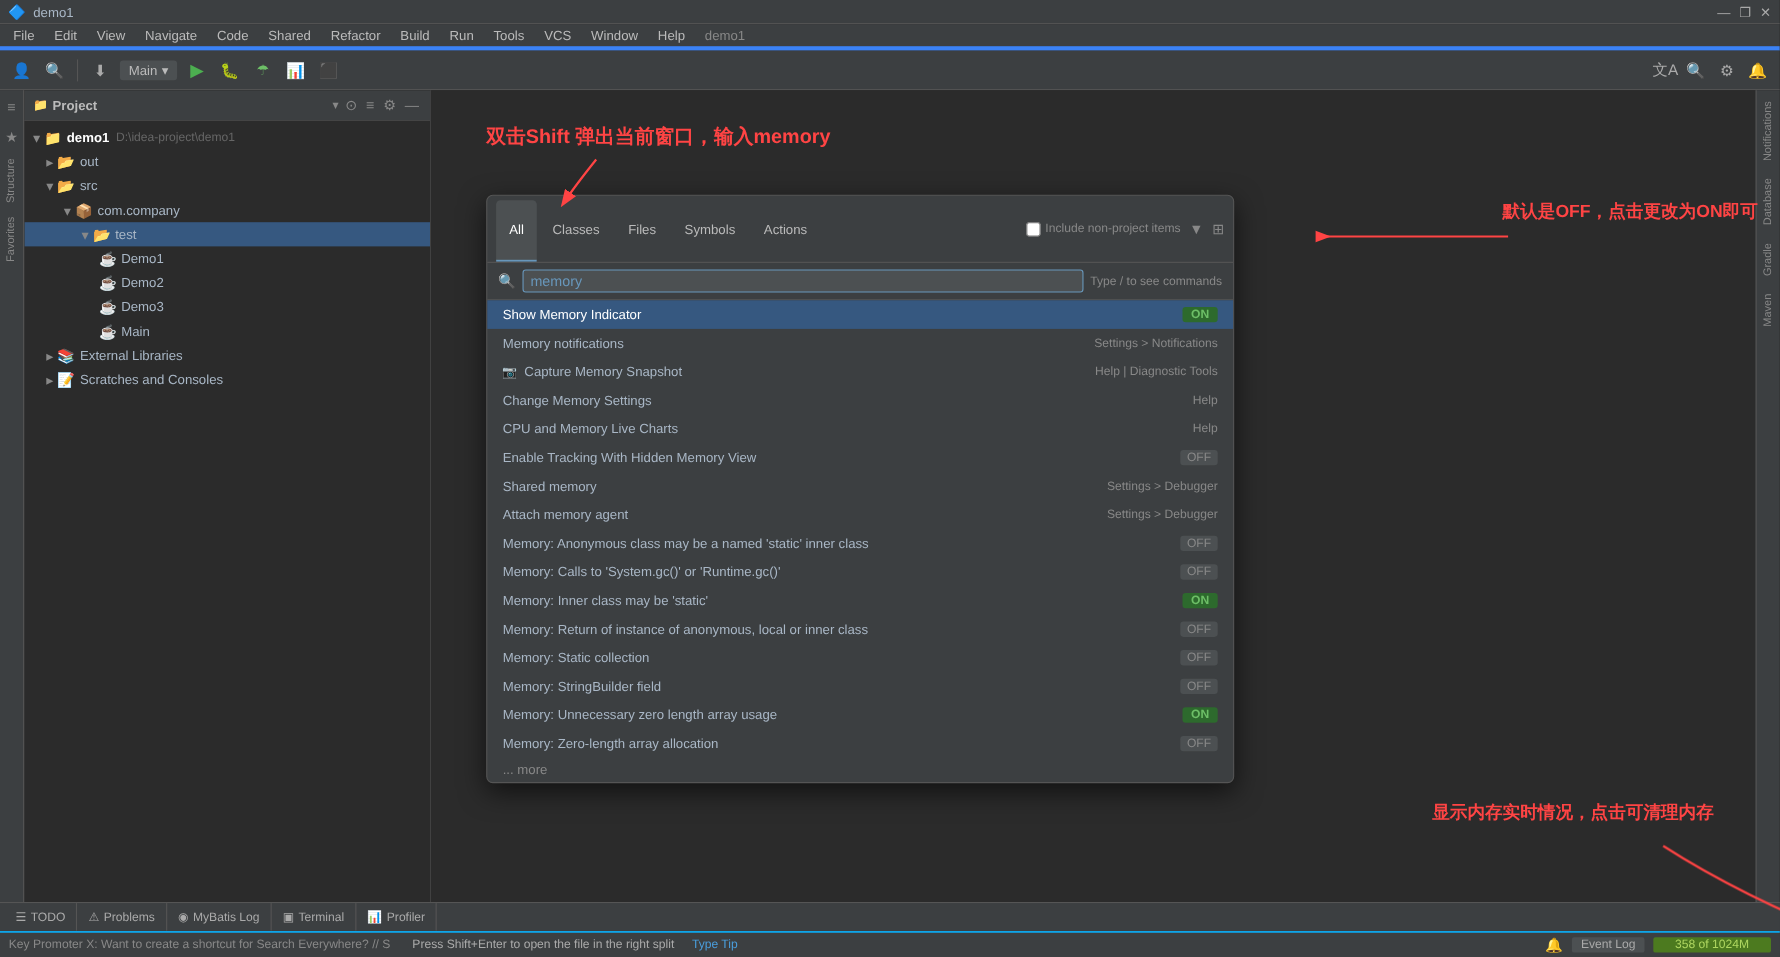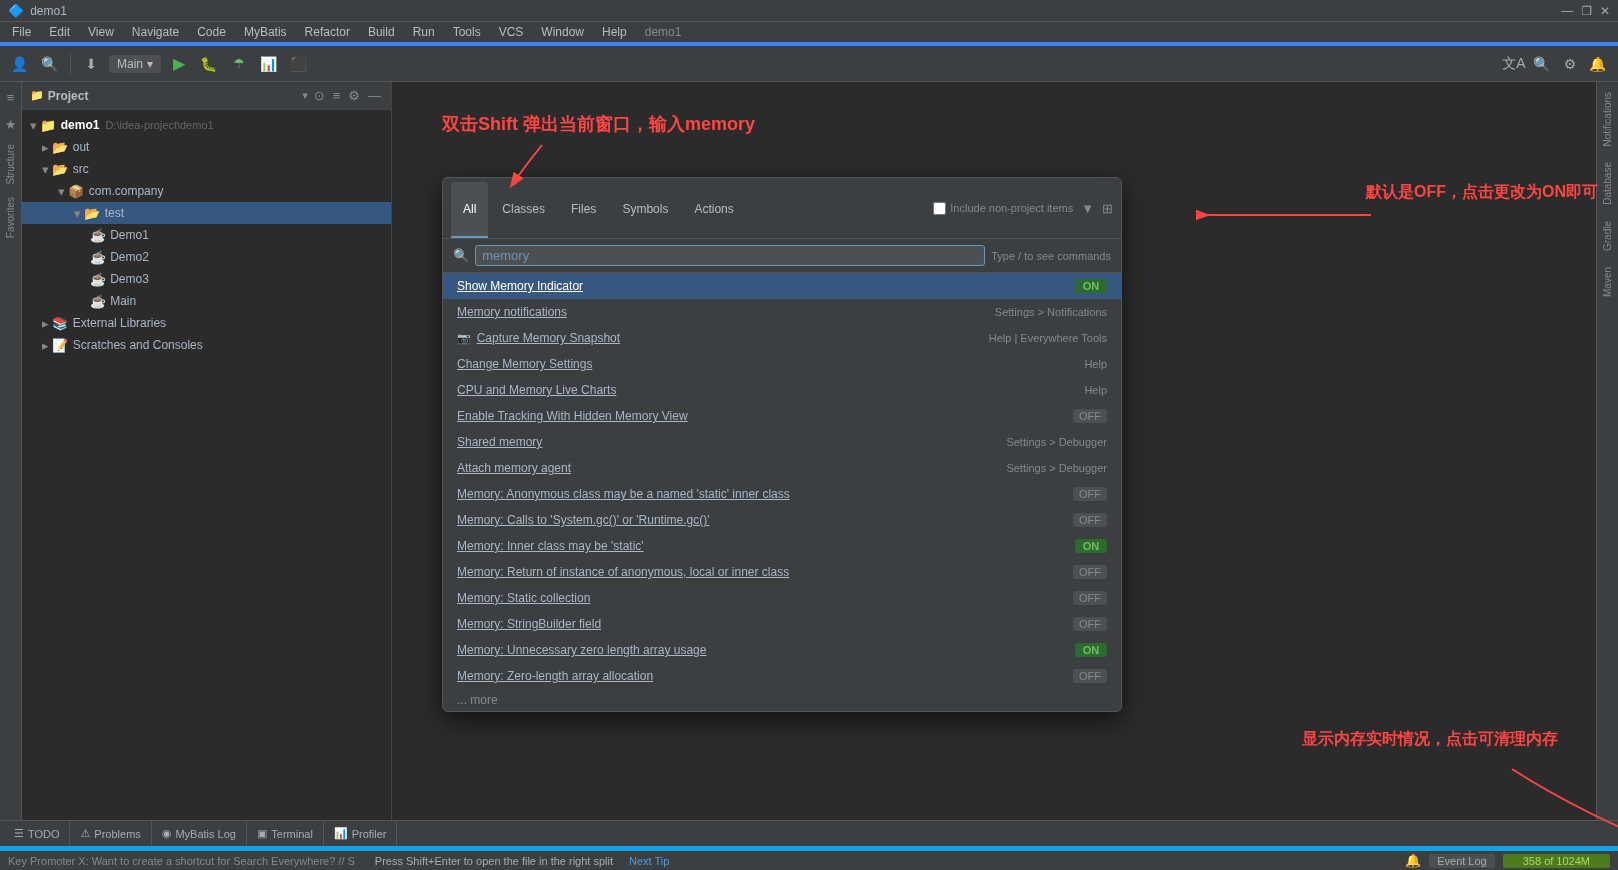--- a/index.html
+++ b/index.html
@@ -205,21 +205,21 @@
     .result-item {
       display: flex;
       align-items: center;
       padding: 4px 14px;
       cursor: pointer;
       min-height: 26px;
       justify-content: space-between;
     }
     .result-item.highlighted { background: #365880; color: #fff; }
     .result-item.highlighted .result-label { color: #fff; }
-    .result-label { font-size: 12px; color: #a9b7c6; flex: 1; text-decoration: underline; }
+    .result-label { font-size: 12px; color: #a9b7c6; flex: 1; }
     .result-right { font-size: 11px; color: #888; display: flex; align-items: center; gap: 6px; }
     .badge-on {
       background: #2d6a2d;
       color: #6dbf67;
       padding: 1px 6px;
       border-radius: 3px;
       font-size: 11px;
       font-weight: bold;
       min-width: 32px;
       text-align: center;
@@ -349,21 +349,21 @@
     <span>✕</span>
   </div>
 </div>
 
 <div id="menu-bar">
   <span class="menu-item">File</span>
   <span class="menu-item">Edit</span>
   <span class="menu-item">View</span>
   <span class="menu-item">Navigate</span>
   <span class="menu-item">Code</span>
-  <span class="menu-item">MyBatis</span>
+  <span class="menu-item">Shared</span>
   <span class="menu-item">Refactor</span>
   <span class="menu-item">Build</span>
   <span class="menu-item">Run</span>
   <span class="menu-item">Tools</span>
   <span class="menu-item">VCS</span>
   <span class="menu-item">Window</span>
   <span class="menu-item">Help</span>
   <span class="menu-item" style="color:#888;">demo1</span>
 </div>
 
@@ -555,21 +555,21 @@
           <span class="result-label">Memory notifications</span>
           <div class="result-right">
             <span>Settings &gt; Notifications</span>
           </div>
         </div>
 
         <div class="result-item">
           <span style="color:#6897bb;margin-right:6px;font-size:11px;">📷</span>
           <span class="result-label">Capture Memory Snapshot</span>
           <div class="result-right">
-            <span>Help | Everywhere Tools</span>
+            <span>Help | Diagnostic Tools</span>
           </div>
         </div>
 
         <div class="result-item">
           <span class="result-label">Change Memory Settings</span>
           <div class="result-right">
             <span>Help</span>
           </div>
         </div>
 
@@ -689,24 +689,24 @@
   <div class="bottom-tab">
     <span>▣</span>
     <span>Terminal</span>
   </div>
   <div class="bottom-tab">
     <span>📊</span>
     <span>Profiler</span>
   </div>
 </div>
 
-<div id="status-bar" style="position:fixed;bottom:0;left:0;right:0;height:24px;background:#3c3f41;border-top:5px solid #0ea5e9;display:flex;align-items:center;padding:0 8px;font-size:11px;color:#888;z-index:20;">
+<div id="status-bar" style="position:fixed;bottom:0;left:0;right:0;height:24px;background:#3c3f41;border-top:2px solid #0ea5e9;display:flex;align-items:center;padding:0 8px;font-size:11px;color:#888;z-index:20;">
   <span>Key Promoter X: Want to create a shortcut for Search Everywhere? // S</span>
   <span style="margin-left:12px;color:#aaa;">Press Shift+Enter to open the file in the right split</span>
-  <span style="margin-left:8px;color:#4a9edd;cursor:pointer;">Next Tip</span>
+  <span style="margin-left:8px;color:#4a9edd;cursor:pointer;">Type Tip</span>
   <div style="margin-left:auto;display:flex;align-items:center;gap:8px;">
     <span style="color:#6dbf67;font-size:13px;">🔔</span>
     <span class="event-log-badge">
       <span>Event Log</span>
     </span>
     <span class="memory-indicator">
       <span>358 of 1024M</span>
     </span>
   </div>
 </div>

